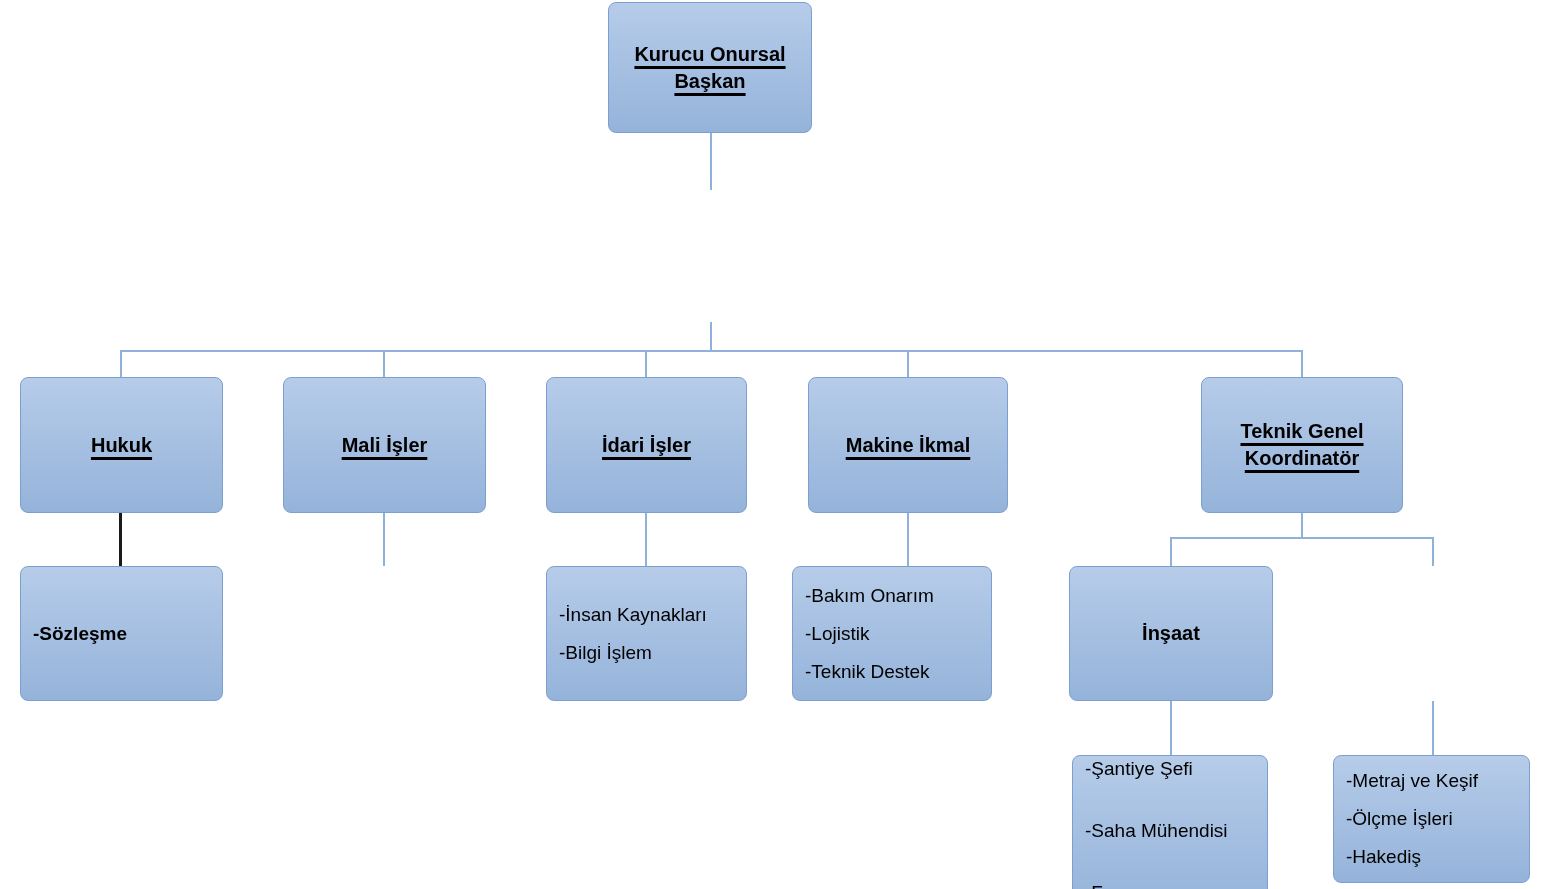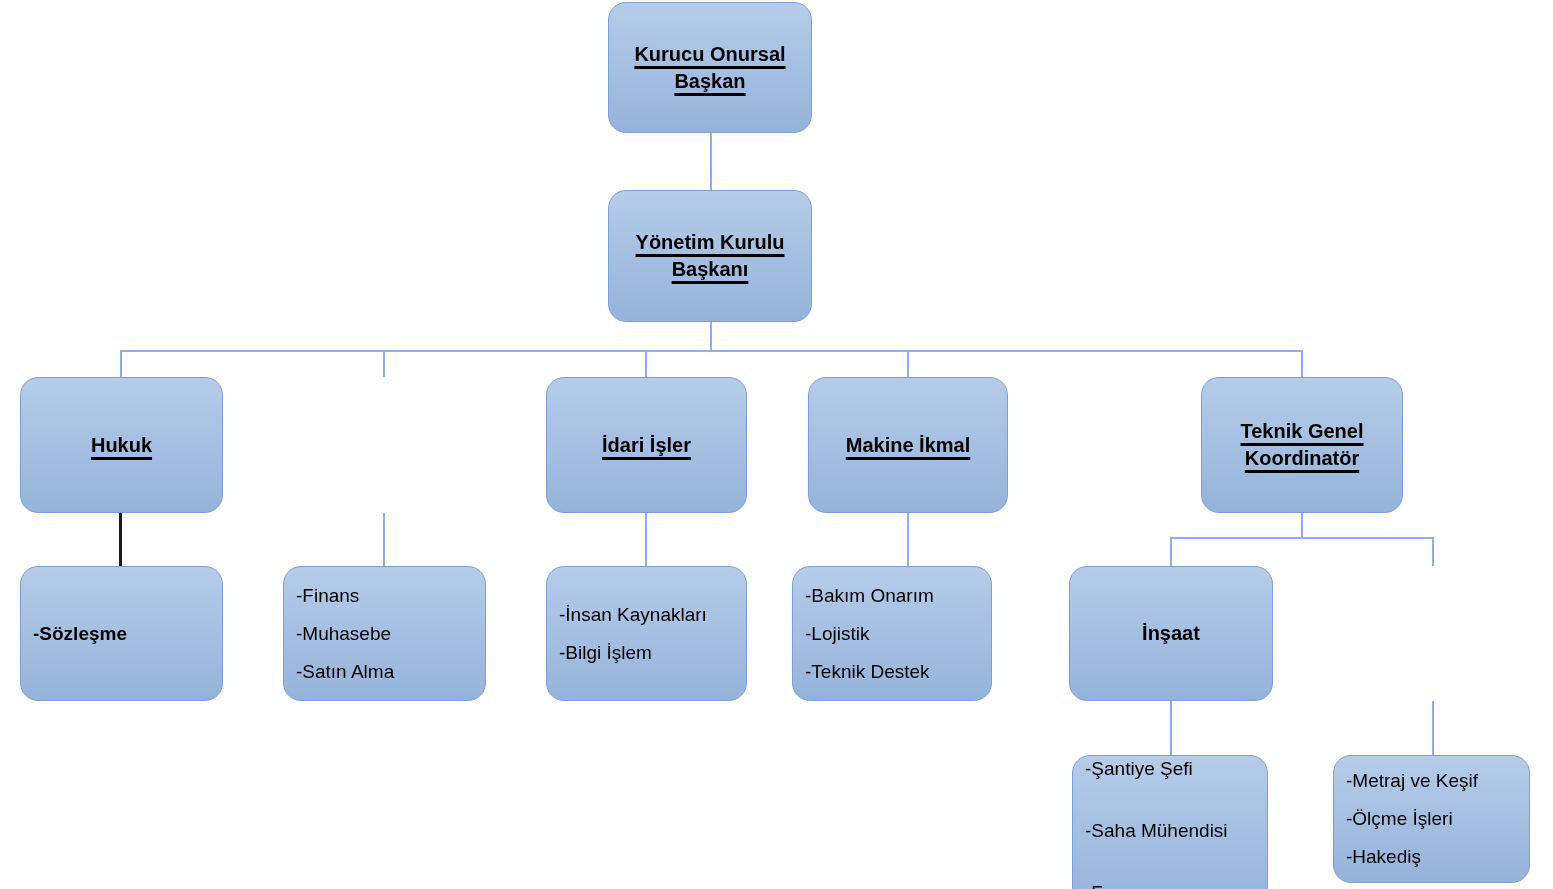--- a/index.html
+++ b/index.html
@@ -18,21 +18,21 @@
   .canvas {
     position: relative;
     width: 1553px;
     height: 889px;
     background: var(--background);
     overflow: hidden;
   }
 
   .node {
     position: absolute;
-    border-radius: 18px;
+    border-radius: 8px;
     border: 1.5px solid var(--node-border);
     background: linear-gradient(to bottom, var(--node-fill-top) 0%, var(--node-fill-bottom) 100%);
     display: flex;
     color: var(--text);
   }
 
   .node--title {
     align-items: center;
     justify-content: center;
     text-align: center;
@@ -106,44 +106,39 @@
   <div class="hline" style="left:1170px; top:537px; width:264px;"></div>
   <div class="vline" style="left:1170px; top:537px; height:29px;"></div>
   <div class="vline" style="left:1432px; top:537px; height:29px;"></div>
   <div class="vline" style="left:1170px; top:701px; height:54px;"></div>
   <div class="vline" style="left:1432px; top:701px; height:54px;"></div>
 
   <div class="node node--title" style="left:608px; top:2px; width:204px; height:131px;">
     <span class="node-label">Kurucu Onursal Başkan</span>
   </div>
 
-  <div class="node node--title" style="left:608px; top:190px; width:204px; height:132px;">
-    <span class="node-label">Yönetim Kurulu Başkanı</span>
-  </div>
 
   <div class="node node--title" style="left:20px; top:377px; width:203px; height:136px;">
     <span class="node-label">Hukuk</span>
+  </div>
+  <div class="node node--title" style="left:283px; top:377px; width:203px; height:136px;">
+    <span class="node-label">Mali İşler</span>
   </div>
   <div class="node node--title" style="left:546px; top:377px; width:201px; height:136px;">
     <span class="node-label">İdari İşler</span>
   </div>
   <div class="node node--title" style="left:808px; top:377px; width:200px; height:136px;">
     <span class="node-label">Makine İkmal</span>
   </div>
   <div class="node node--title" style="left:1201px; top:377px; width:202px; height:136px;">
     <span class="node-label">Teknik Genel Koordinatör</span>
   </div>
 
   <div class="node node--list" style="left:20px; top:566px; width:203px; height:135px;font-weight:bold;">
     <div class="list-item">-Sözleşme</div>
-  </div>
-  <div class="node node--list" style="left:283px; top:566px; width:203px; height:135px;">
-    <div class="list-item">-Finans</div>
-    <div class="list-item">-Muhasebe</div>
-    <div class="list-item">-Satın Alma</div>
   </div>
   <div class="node node--list" style="left:546px; top:566px; width:201px; height:135px;">
     <div class="list-item">-İnsan Kaynakları</div>
     <div class="list-item">-Bilgi İşlem</div>
   </div>
   <div class="node node--list" style="left:792px; top:566px; width:200px; height:135px;">
     <div class="list-item">-Bakım Onarım</div>
     <div class="list-item">-Lojistik</div>
     <div class="list-item">-Teknik Destek</div>
   </div>

